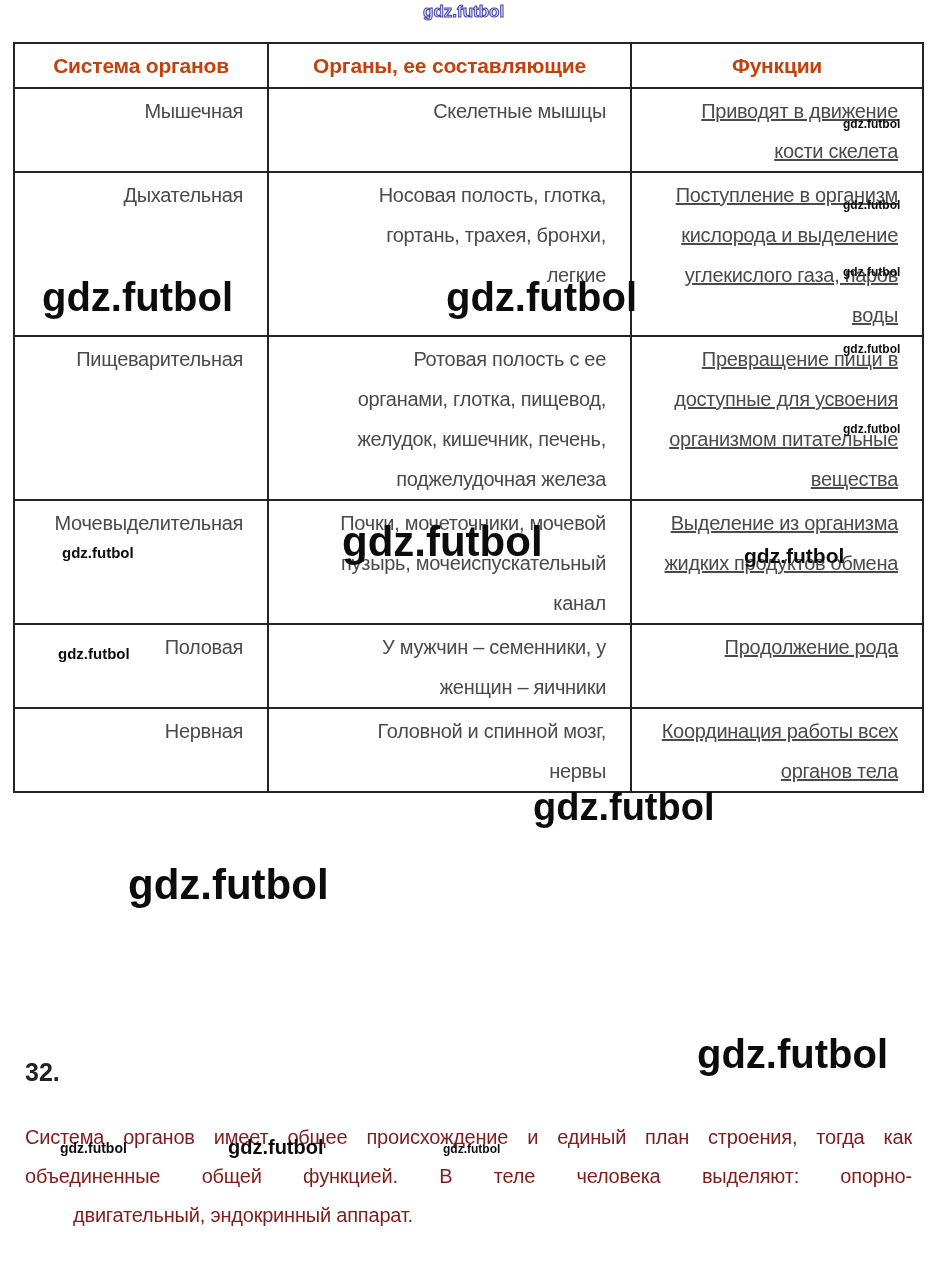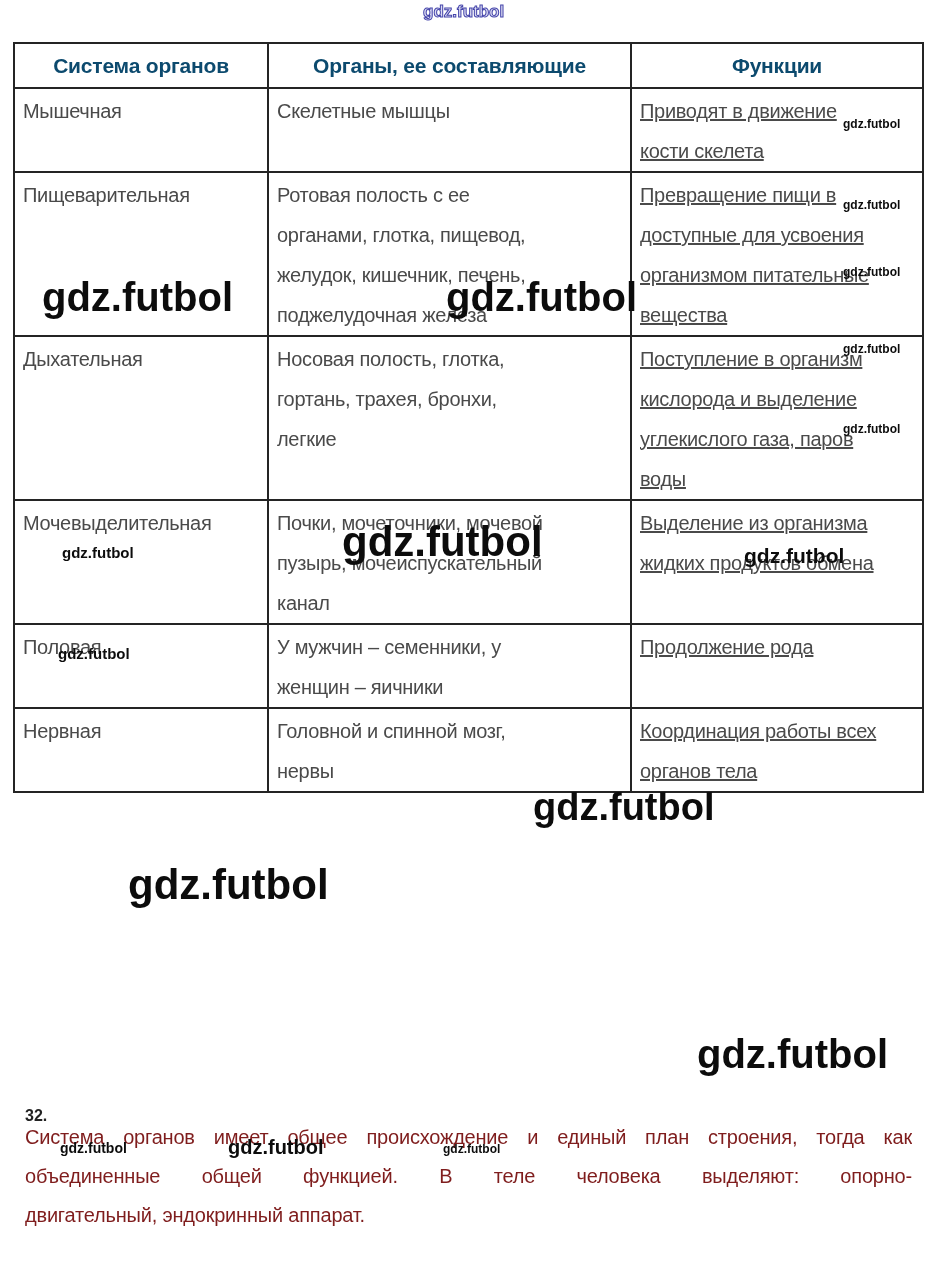--- a/index.html
+++ b/index.html
@@ -11,26 +11,26 @@
   .page { position: relative; width: 937px; height: 1276px; overflow: hidden; background: #fff; }
 
   
   table.organ-table {
     position: absolute; left: 13px; top: 42px; width: 909px;
     border-collapse: collapse; table-layout: fixed; background: #fff;
   }
   table.organ-table th, table.organ-table td { border: 2px solid #242424; }
   table.organ-table th {
     height: 41px; vertical-align: middle; text-align: center;
-    font-size: 21px; font-weight: 700; color: #0c4a6e; letter-spacing: -0.2px;
+    font-size: 21px; font-weight: 700; color: #c2410c; letter-spacing: -0.2px;
   }
   table.organ-table td {
-    vertical-align: top; text-align: left;
+    vertical-align: top; text-align: right;
     font-size: 20px; color: #4a4a4a; font-weight: 400;
-    line-height: 40px; padding: 2px 8px 0;
+    line-height: 40px; padding: 2px 24px 0;
     white-space: pre-line; letter-spacing: -0.3px;
     overflow: hidden;
   }
   td.c-organs { padding: 2px 14px 0; }
   td.c-func  { padding: 2px 6px 0; text-decoration: underline; }
 
   
   .wm {
     position: absolute; line-height: 1; white-space: nowrap;
     color: #0c0c0c; z-index: 5; font-family: "Liberation Sans", sans-serif;
@@ -50,32 +50,32 @@
   .wm-r4c1  { left: 58px;  top: 646px; font-size: 15px; font-weight: 700; }
   .wm-r5    { left: 533px; top: 788px; font-size: 38px; font-weight: 600; }
   .wm-r6    { left: 128px; top: 864px; font-size: 42px; font-weight: 600; }
   .wm-sec   { left: 697px; top: 1034px; font-size: 40px; font-weight: 700; }
   .wm-p1    { left: 60px;  top: 1141px; font-size: 14px; font-weight: 700; }
   .wm-p2    { left: 228px; top: 1137px; font-size: 20px; font-weight: 700; }
   .wm-p3    { left: 443px; top: 1143px; font-size: 12px; font-weight: 700; }
 
   
   .section-number {
-    position: absolute; left: 25px; top: 1108px;
-    font-size: 16px; font-weight: 700; color: #222; line-height: 1;
+    position: absolute; left: 25px; top: 1060px;
+    font-size: 25px; font-weight: 700; color: #222; line-height: 1;
   }
   .answer {
     position: absolute; left: 25px; top: 1118px; width: 887px;
     font-size: 20px; color: #7f1d1d; letter-spacing: -0.2px;
   }
   .answer .line {
     height: 39px; line-height: 39px; overflow: hidden;
     text-align: justify; text-align-last: justify;
   }
-  .answer .line.last { text-align-last: left; }
+  .answer .line.last { text-align-last: left; margin-left: 48px; }
 </style>
 </head>
 <body>
 
 <div class="page">
 
   <span class="wm wm-top">gdz.futbol</span>
   <span class="wm wm-r1c3">gdz.futbol</span>
   <span class="wm wm-r2c3a">gdz.futbol</span>
   <span class="wm wm-r2c3b">gdz.futbol</span>
@@ -105,40 +105,40 @@
       <th>Система органов</th>
       <th>Органы, ее составляющие</th>
       <th>Функции</th>
     </tr>
     <tr style="height:80px">
       <td class="c-sys">Мышечная</td>
       <td class="c-organs">Скелетные мышцы</td>
       <td class="c-func">Приводят в движение
 кости скелета</td>
     </tr>
+    <tr style="height:157px">
+      <td class="c-sys">Дыхательная</td>
+      <td class="c-organs">Носовая полость, глотка,
+гортань, трахея, бронхи,
+легкие</td>
+      <td class="c-func">Поступление в организм
+кислорода и выделение
+углекислого газа, паров
+воды</td>
+    </tr>
     <tr style="height:154px">
       <td class="c-sys">Пищеварительная</td>
       <td class="c-organs">Ротовая полость с ее
 органами, глотка, пищевод,
 желудок, кишечник, печень,
 поджелудочная железа</td>
       <td class="c-func">Превращение пищи в
 доступные для усвоения
 организмом питательные
 вещества</td>
-    </tr>
-    <tr style="height:157px">
-      <td class="c-sys">Дыхательная</td>
-      <td class="c-organs">Носовая полость, глотка,
-гортань, трахея, бронхи,
-легкие</td>
-      <td class="c-func">Поступление в организм
-кислорода и выделение
-углекислого газа, паров
-воды</td>
     </tr>
     <tr style="height:120px">
       <td class="c-sys">Мочевыделительная</td>
       <td class="c-organs">Почки, мочеточники, мочевой
 пузырь, мочеиспускательный
 канал</td>
       <td class="c-func">Выделение из организма
 жидких продуктов обмена</td>
     </tr>
     <tr style="height:80px">

